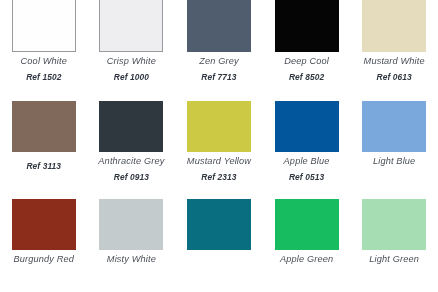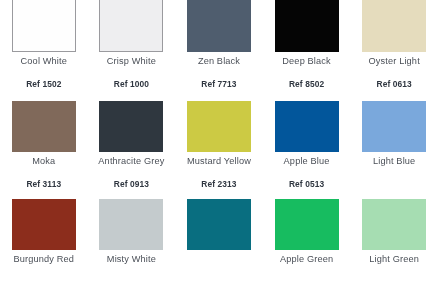--- a/index.html
+++ b/index.html
@@ -16,20 +16,21 @@
     -webkit-font-smoothing: antialiased;
   }
 
   #swatch-grid {
     width: 438px;
     height: 248px;
     display: grid;
     grid-template-columns: repeat(5, 87.6px);
     grid-template-rows: repeat(3, 97.33px);
     box-sizing: border-box;
+    font-style: italic;
   }
 
   .swatch-cell {
     position: relative;
     display: flex;
     flex-direction: column;
     align-items: center;
     box-sizing: border-box;
     overflow: hidden;
   }
@@ -77,21 +78,21 @@
     letter-spacing: 0.15px;
     white-space: nowrap;
   }
 
   .color-ref {
     display: block;
     font-size: 8.4px;
     font-weight: bold;
     color: #2f3640;
     letter-spacing: 0.1px;
-    margin-top: 13px;
+    margin-top: 6px;
     white-space: nowrap;
   }
 </style>
 </head>
 <body>
 
 <div id="swatch-grid">
     <div class="swatch-cell row-1">
       <div class="chip-wrap">
         <div class="chip bordered" style="background: rgb(254, 254, 254);"></div>
@@ -108,48 +109,47 @@
       <div class="labels">
         <span class="color-name">Crisp White</span>
         <span class="color-ref">Ref 1000</span>
       </div>
     </div>
     <div class="swatch-cell row-1">
       <div class="chip-wrap">
         <div class="chip" style="background: rgb(79, 93, 110);"></div>
       </div>
       <div class="labels">
-        <span class="color-name">Zen Black</span>
+        <span class="color-name">Zen Grey</span>
         <span class="color-ref">Ref 7713</span>
       </div>
     </div>
     <div class="swatch-cell row-1">
       <div class="chip-wrap">
         <div class="chip" style="background: rgb(5, 5, 5);"></div>
       </div>
       <div class="labels">
-        <span class="color-name">Deep Black</span>
+        <span class="color-name">Deep Cool</span>
         <span class="color-ref">Ref 8502</span>
       </div>
     </div>
     <div class="swatch-cell row-1">
       <div class="chip-wrap">
         <div class="chip" style="background: rgb(229, 220, 189);"></div>
       </div>
       <div class="labels">
-        <span class="color-name">Oyster Light</span>
+        <span class="color-name">Mustard White</span>
         <span class="color-ref">Ref 0613</span>
       </div>
     </div>
     <div class="swatch-cell row-2">
       <div class="chip-wrap">
         <div class="chip" style="background: rgb(128, 105, 90);"></div>
       </div>
       <div class="labels">
-        <span class="color-name">Moka</span>
         <span class="color-ref">Ref 3113</span>
       </div>
     </div>
     <div class="swatch-cell row-2">
       <div class="chip-wrap">
         <div class="chip" style="background: rgb(47, 55, 63);"></div>
       </div>
       <div class="labels">
         <span class="color-name">Anthracite Grey</span>
         <span class="color-ref">Ref 0913</span>

